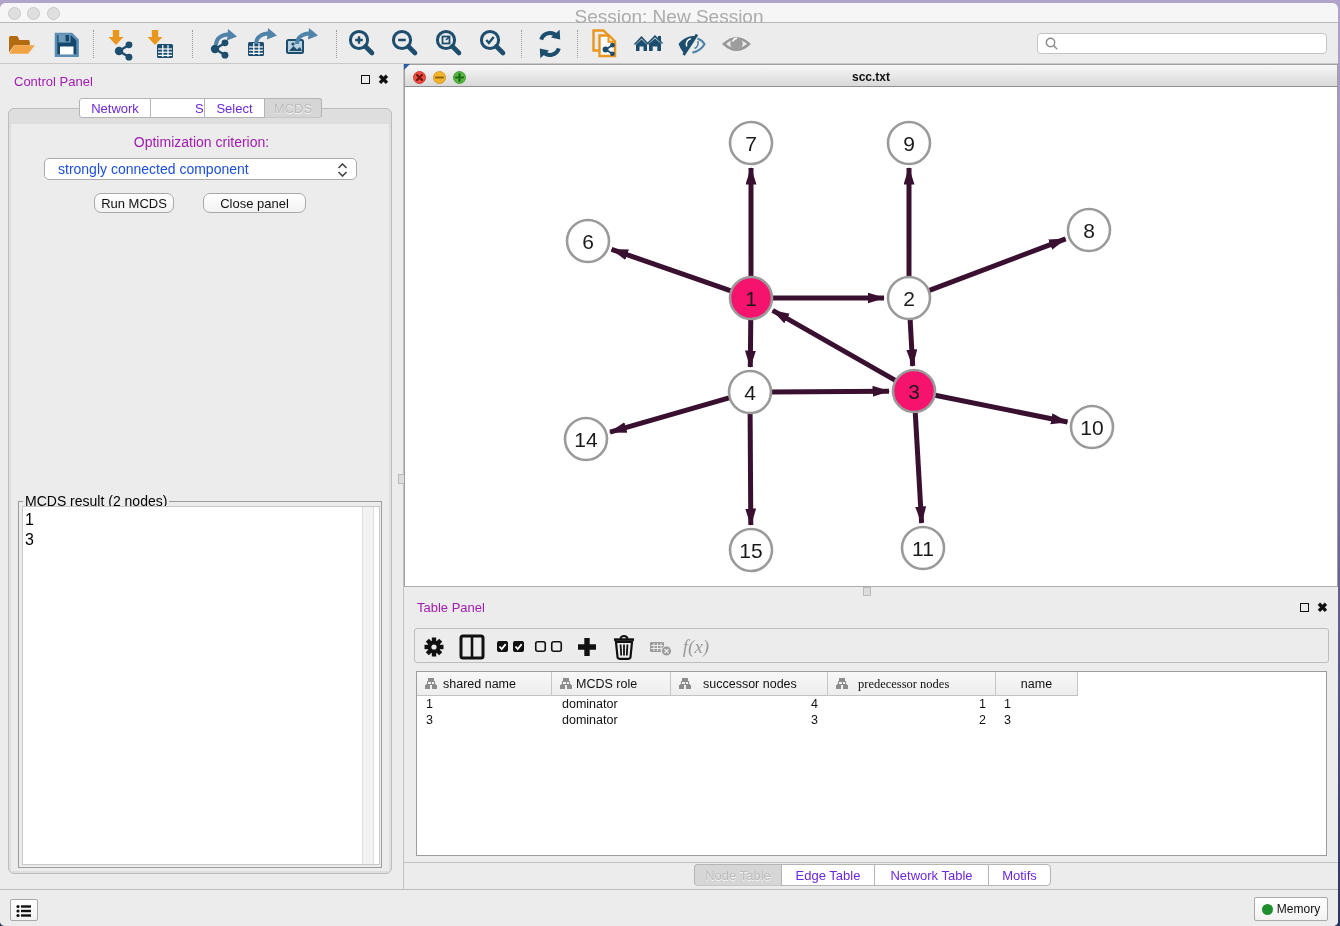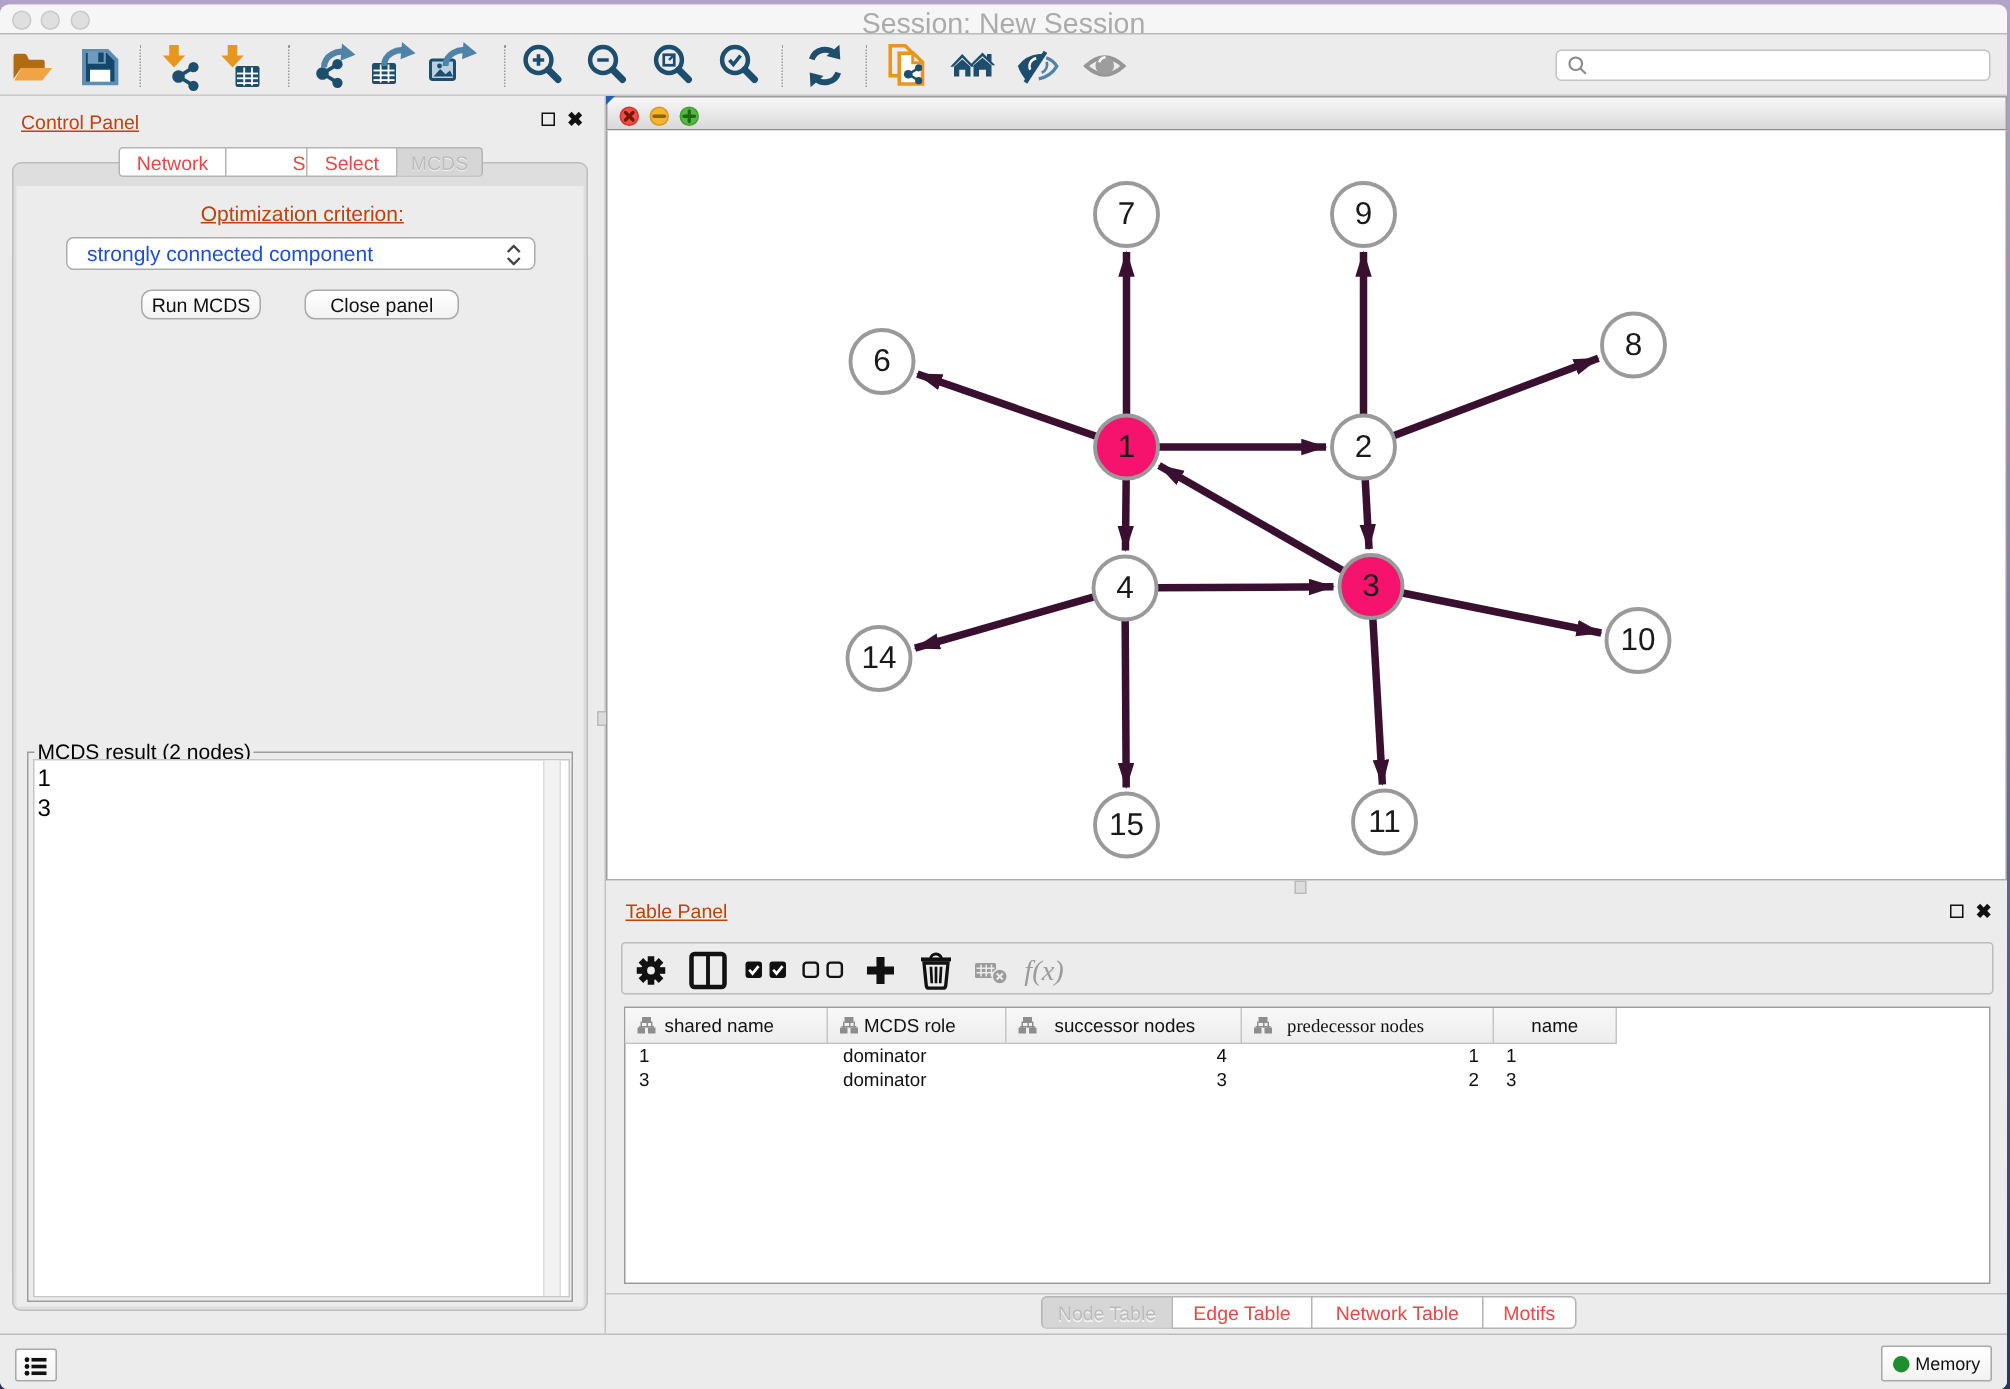--- a/index.html
+++ b/index.html
@@ -9,26 +9,26 @@
   .titlebar { position:absolute; left:0; top:0; width:100%; height:20px; background:#f6f6f6; border-bottom:1px solid #b9b9b9; }
   .tl { position:absolute; top:3.5px; width:13px; height:13px; border-radius:50%; background:#dfdfdf; border:1px solid #c9c9c9; }
   .wtitle { position:absolute; top:3px; width:100%; text-align:center; color:#ababab; font-size:19px; }
   .toolbar { position:absolute; left:0; top:21px; width:100%; height:40px; background:#ececec; border-bottom:1px solid #c8c8c8; }
   .tsep { position:absolute; top:6px; height:28px; width:0; border-left:1px dotted #9a9a9a; }
   .search { position:absolute; left:1037px; top:9px; width:290px; height:21px; background:#fff; border:1px solid #c4c4c4; border-radius:4px; }
 
   
   .cp { position:absolute; left:0; top:61px; width:403px; height:825px; background:#ececec; }
   .cpdivider { position:absolute; left:403px; top:61px; width:1px; height:825px; background:#c2c2c2;}
-  .phead { font-size:13px; color:#c2410c;text-decoration:underline; }
+  .phead { font-size:13px; color:#a21caf; }
   .floatbtn { position:absolute; width:9px; height:9px; border:1.5px solid #111; background:transparent; }
   .xbtn { position:absolute; font-size:13px; font-weight:bold; color:#111; line-height:10px;}
 
   .tabs { position:absolute; }
-  .tab { position:absolute; top:0; height:20px; background:#fff; border:1px solid #b4b4b4; font-size:13px; text-align:center; color:#ef4444; line-height:19px; }
+  .tab { position:absolute; top:0; height:20px; background:#fff; border:1px solid #b4b4b4; font-size:13px; text-align:center; color:#6d28d9; line-height:19px; }
   .tabsel { background:#d6d6d6; color:#bcbcbc; text-shadow:0 1px 0 #f4f4f4; border-color:#b4b4b4 #b4b4b4 #c6c6c6 #b4b4b4; }
 
   .combo { position:absolute; background:#fff; border:1px solid #ababab; border-radius:5px; font-size:13px; color:#1d4ed8; }
   .btn { position:absolute; background:linear-gradient(#ffffff,#f2f2f2); border:1px solid #a9a9a9; border-radius:7px; font-size:13px; color:#111; text-align:center; }
 
   
   .netwin { position:absolute; left:404px; top:61px; width:934px; height:526px; }
   .nettitle { position:absolute; left:0; top:0px; width:100%; height:23px; background:linear-gradient(#f7f7f7,#d9d9d9); border:1px solid #9f9f9f; border-bottom:1px solid #8f8f8f; }
   .netcanvas { position:absolute; left:0px; top:23px; width:934px; height:500px; background:#fff; border-left:1px solid #9f9f9f; border-right:1px solid #9f9f9f; border-bottom:1px solid #ababab;}
 
@@ -245,20 +245,21 @@
       <div style="position:absolute;left:28px;top:6px;width:13px;height:13px;border-radius:50%;background:#f6b32e;border:1px solid #d59a22;">
         <svg width="11" height="11" viewBox="0 0 11 11" style="position:absolute;left:0;top:0;">
             <path d="M2 5.5 L9 5.5" stroke="#8e6506" stroke-width="2.2" stroke-linecap="round"></path>
           </svg>
         </div>
       <div style="position:absolute;left:48px;top:6px;width:13px;height:13px;border-radius:50%;background:#57b644;border:1px solid #42a033;">
         <svg width="11" height="11" viewBox="0 0 11 11" style="position:absolute;left:0;top:0;">
             <path d="M5.5 2 L5.5 9 M2 5.5 L9 5.5" stroke="#1c6c12" stroke-width="2.2" stroke-linecap="round"></path>
           </svg>
         </div>
+      <div style="position:absolute;width:100%;text-align:center;top:5px;font-size:12px;font-weight:bold;color:#111;">scc.txt</div>
     </div>
     <div class="netcanvas">
       <svg id="graph" width="934" height="500" viewBox="0 0 934 500">
           <g transform="translate(1,2)">
 <defs>
               <marker id="arr" markerWidth="19" markerHeight="12" refX="16.5" refY="5.5" orient="auto" markerUnits="userSpaceOnUse">
                 <path d="M0,0 L17.5,5.5 L0,11 Z" fill="#3a1031"></path>
               </marker>
             </defs>
 <line x1="345.0" y1="190.0" x2="345.0" y2="79.0" stroke="#3a1031" stroke-width="5" marker-end="url(#arr)"></line>

